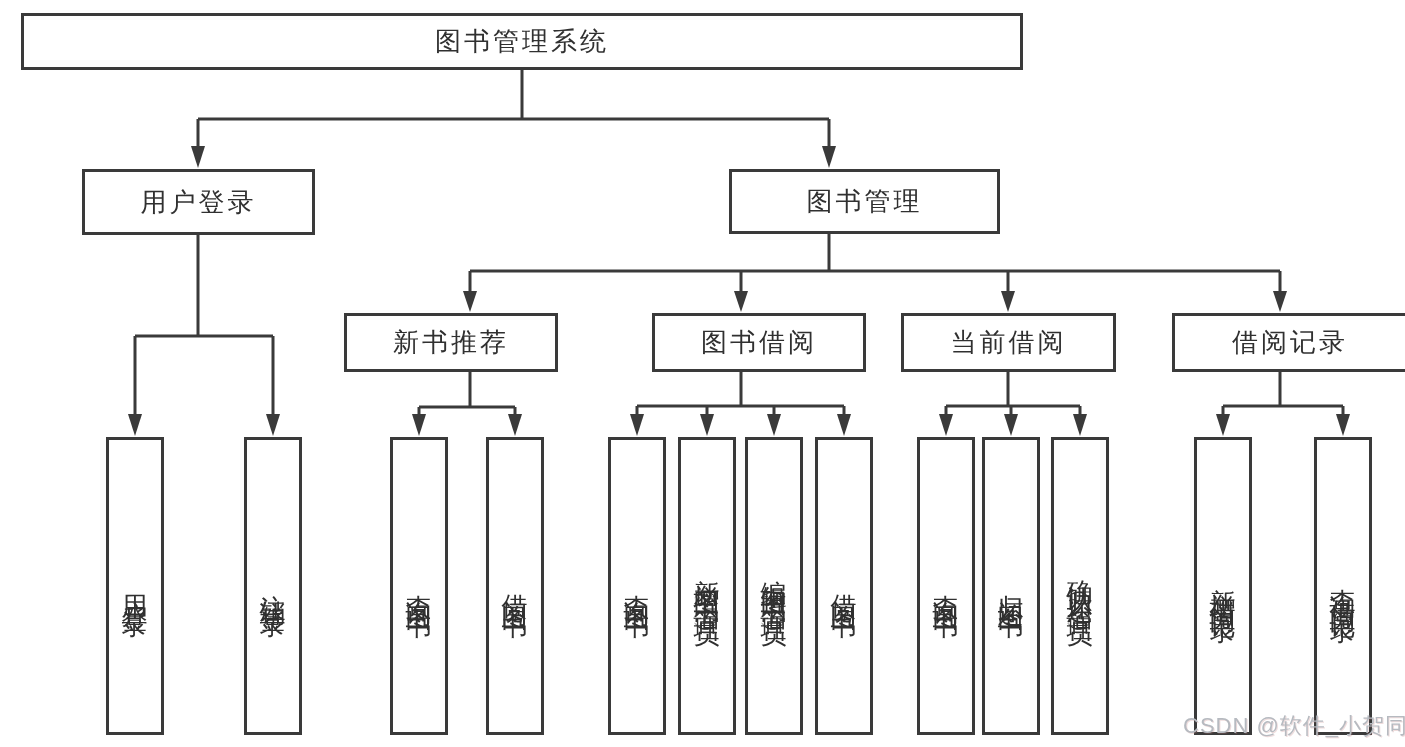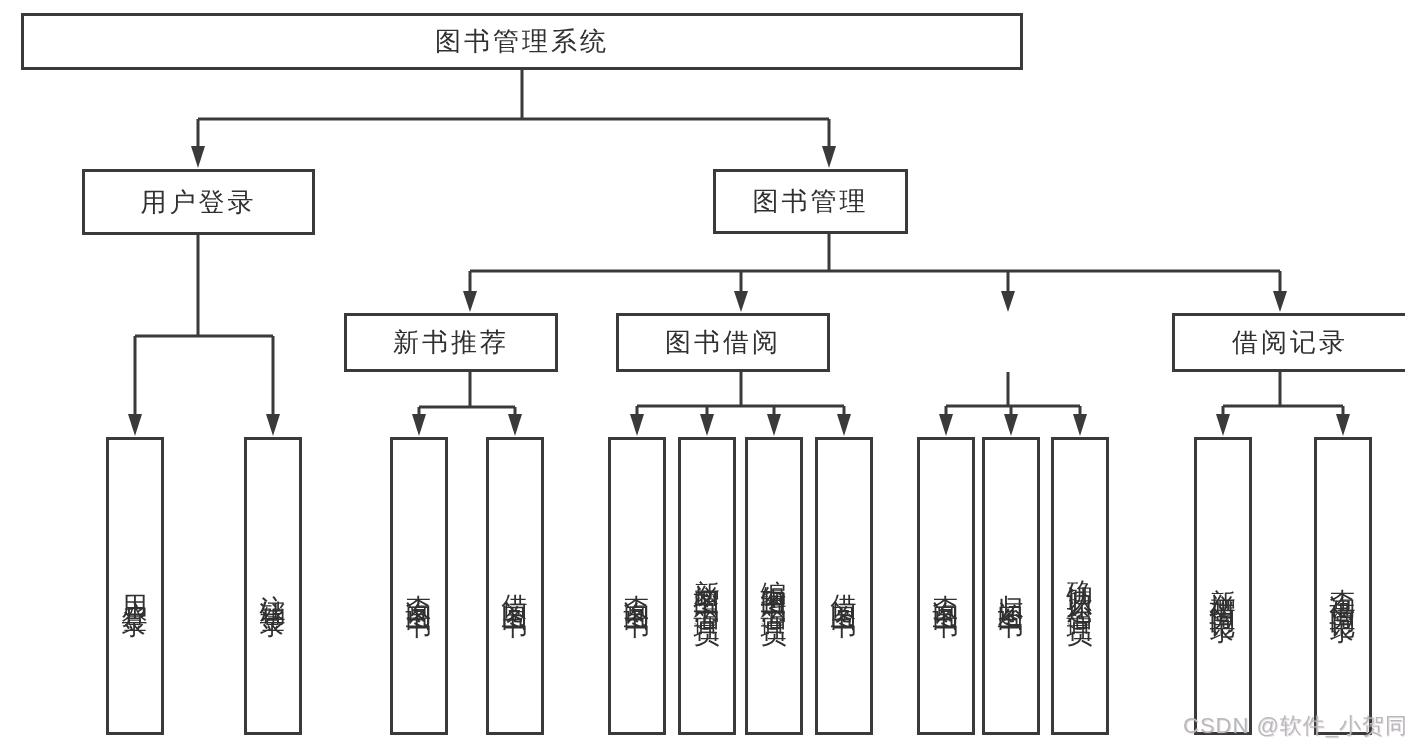--- a/index.html
+++ b/index.html
@@ -100,24 +100,25 @@
     <g>
       <path d="M1280,372 V406 M1223,406 H1343 M1223,406 V415 M1343,406 V415"></path>
       <polygon points="1216,414 1230,414 1223,436"></polygon>
       <polygon points="1336,414 1350,414 1343,436"></polygon>
     </g>
   </svg>
 
   <div class="box" style="left:21px;top:13px;width:1002px;height:57px">图书管理系统</div>
 
   <div class="box" style="left:82px;top:169px;width:233px;height:66px">用户登录</div>
-  <div class="box" style="left:713px;top:169px;width:195px;height:65px">图书管理</div>
+  <div class="box" style="left:729px;top:169px;width:271px;height:65px">图书管理</div>
 
   <div class="box" style="left:344px;top:313px;width:214px;height:59px">新书推荐</div>
-  <div class="box" style="left:616px;top:313px;width:214px;height:59px">图书借阅</div>
+  <div class="box" style="left:652px;top:313px;width:214px;height:59px">图书借阅</div>
+  <div class="box" style="left:901px;top:313px;width:215px;height:59px">当前借阅</div>
   <div class="box" style="left:1172px;top:313px;width:236px;height:59px">借阅记录</div>
 
   <div class="box v" style="left:106px;top:437px;width:58px;height:298px">用户登录</div>
   <div class="box v" style="left:244px;top:437px;width:58px;height:298px">注销登录</div>
 
   <div class="box v" style="left:390px;top:437px;width:58px;height:298px">查询图书</div>
   <div class="box v" style="left:486px;top:437px;width:58px;height:298px">借阅图书</div>
 
   <div class="box v" style="left:608px;top:437px;width:58px;height:298px">查询图书</div>
   <div class="box v" style="left:678px;top:437px;width:58px;height:298px">新增图书（管理员）</div>

